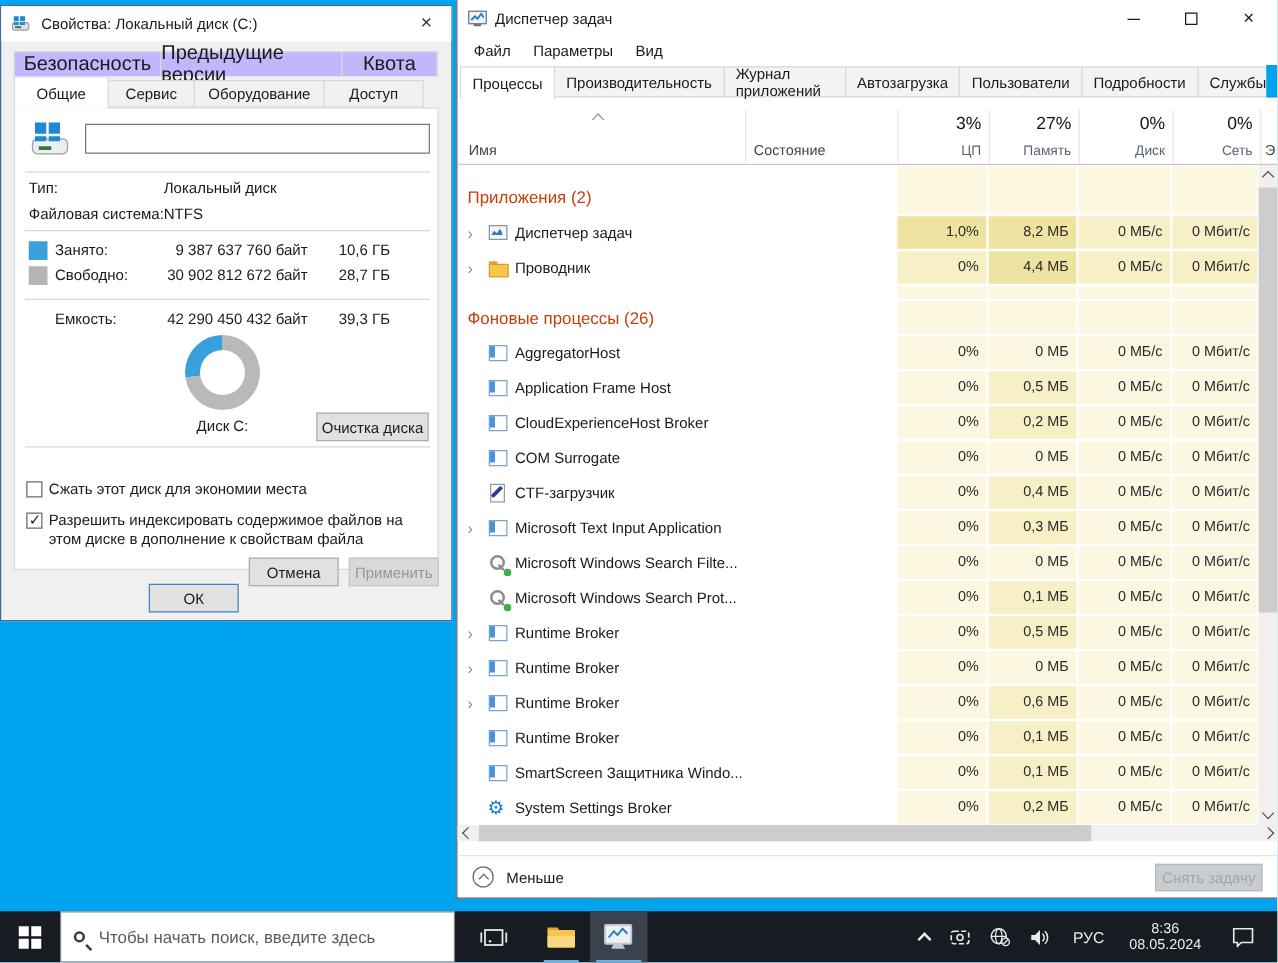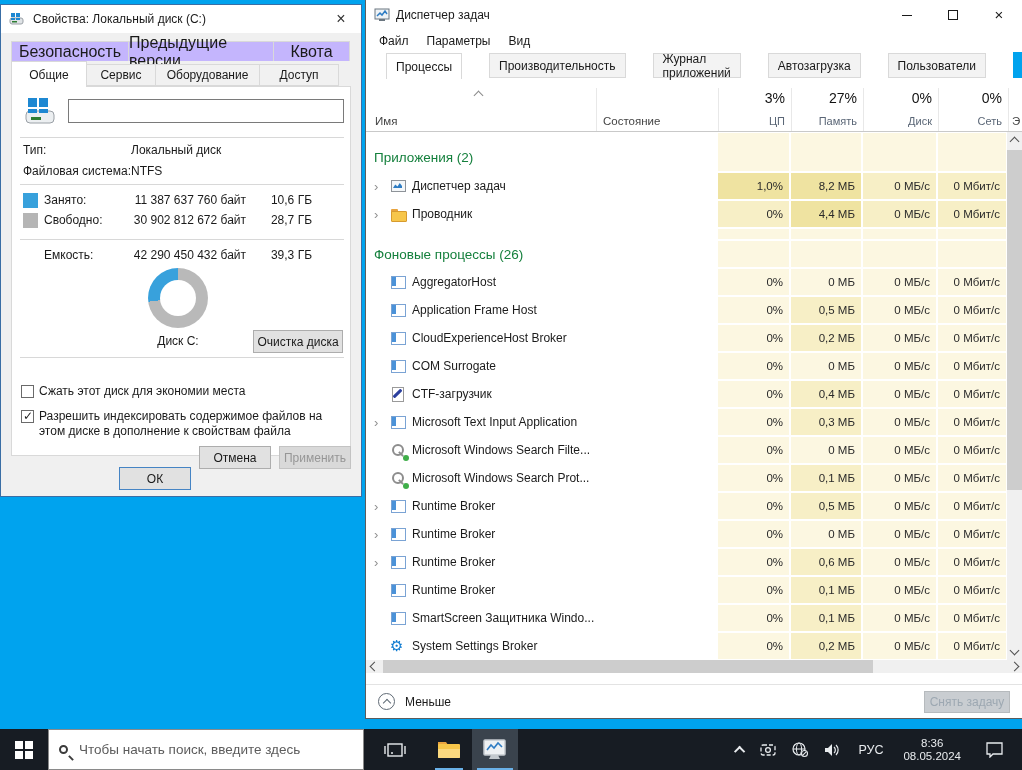--- a/index.html
+++ b/index.html
@@ -71,21 +71,21 @@
   .tm { position:absolute; left:365px; top:0; width:657px; height:719px; background:#fff; border-left:1px solid #5c5c5c; border-bottom:1px solid #5c5c5c; z-index:5; }
   .tm-titlebar { height:30px; display:flex; align-items:center; padding-left:8px; position:relative; }
   .tm-title { margin-left:6px; font-size:12px; }
   .tm-caption-btns { position:absolute; right:0; top:0; display:flex; }
   .cap-btn { width:46px; height:30px; display:flex; align-items:center; justify-content:center; color:#1a1a1a; }
   .glyph-min { width:10px; height:1px; background:#1a1a1a; }
   .glyph-max { width:10px; height:10px; border:1px solid #1a1a1a; }
   .glyph-close { font-size:15px; line-height:10px; }
   .tm-menubar { height:22px; display:flex; align-items:center; padding-left:4px; }
   .tm-menu-item { padding:0 9px; }
-  .tm-tabs { height:26px; display:flex; padding-left:20px; position:relative;gap:28px; }
+  .tm-tabs { height:26px; display:flex; padding-left:2px; position:relative; }
   .tm-tab { padding:0 9px; height:25px; margin-top:1px; display:flex; align-items:center; background:#f3f3f3; border:1px solid #d9d9d9; margin-right:-1px; font-size:12px; }
   .tm-tab.active { background:#fff; border-bottom:none; height:26px; z-index:2; }
   .desktop-peek { position:absolute; right:0; top:52px; width:9px; height:26px; background:#00a3ee; }
 
   .tm-header { position:absolute; top:88px; left:0; right:0; height:44px; border-bottom:1px solid #c9c9c9; }
   .hc { position:absolute; top:0; height:43px; }
   .hc-border { border-left:1px solid #e8e8e8; }
   .hc-name  { left:1px;  width:229px; }
   .hc-status{ left:230px; width:122px; }
   .hc-cpu   { left:352px; width:73px; }
@@ -99,21 +99,21 @@
   .hc-val .lab { font-size:11px; color:#5a6676;text-align:center; }
   .sort-caret { position:absolute; left:108px; top:4px; width:7px; height:7px; border-top:1px solid #8a8a8a; border-left:1px solid #8a8a8a; transform:rotate(45deg); }
 
   .tm-rows { position:absolute; top:132px; left:0; width:642px; height:528px; overflow:hidden; }
   .trow { display:flex; height:28px; }
   .tg1 { height:40px; }
   .tg1 .c-name { align-items:flex-end; padding-bottom:7px; }
   .tsp { height:12px; }
   .c-name { width:229px; flex:none; display:flex; align-items:center; padding-left:8px; overflow:hidden; }
   .c-status { width:122px; flex:none; }
-  .gname { font-size:13.5px; color:#15803d; }
+  .gname { font-size:13.5px; color:#c2410c; }
   .pname { font-size:12px; color:#1b1b1b; white-space:nowrap; }
   .expander { width:16px; flex:none; color:#8f8f8f; font-size:13px; }
   .expander.has::before { content:"\203A"; }
   .c-val { flex:none; border:1px solid #fff; display:flex; align-items:center; justify-content:flex-end; padding-right:6px; font-size:11.5px; color:#2a2a2a; }
   .c-val.w0 { width:73px; } .c-val.w1 { width:72px; } .c-val.w2 { width:75px; } .c-val.w3 { width:70px; }
   .h0 { background:#fcf7e1; } .h1 { background:#f7efc6; } .h2 { background:#efe3a1; }
 
   .tm-vscroll { position:absolute; top:132px; right:0; width:15px; height:528px; background:#f0f0f0; }
   .vthumb { position:absolute; left:0; top:18px; width:15px; height:340px; background:#cdcdcd; }
   .sc-ar { position:absolute; left:4px; width:7px; height:7px; }
@@ -195,21 +195,21 @@
         <div class="frow" style="top: 77px;">
           <span class="fl">Файловая система:</span>
           <span class="fv">NTFS</span>
         </div>
       </div>
     <div class="sep" style="top:97px"></div>
     <div id="usageBox">
         <div class="urow" style="top: 106px;">
           <span class="sw" style="background: rgb(56, 161, 220);"></span>
           <span class="ul">Занято:</span>
-          <span class="ub">11 387 637 760 байт</span>
+          <span class="ub">9 387 637 760 байт</span>
           <span class="us">10,6 ГБ</span>
         </div>
         <div class="urow" style="top: 126px;">
           <span class="sw" style="background: rgb(181, 181, 181);"></span>
           <span class="ul">Свободно:</span>
           <span class="ub">30 902 812 672 байт</span>
           <span class="us">28,7 ГБ</span>
         </div>
       </div>
     <div class="sep" style="top:152px"></div>

